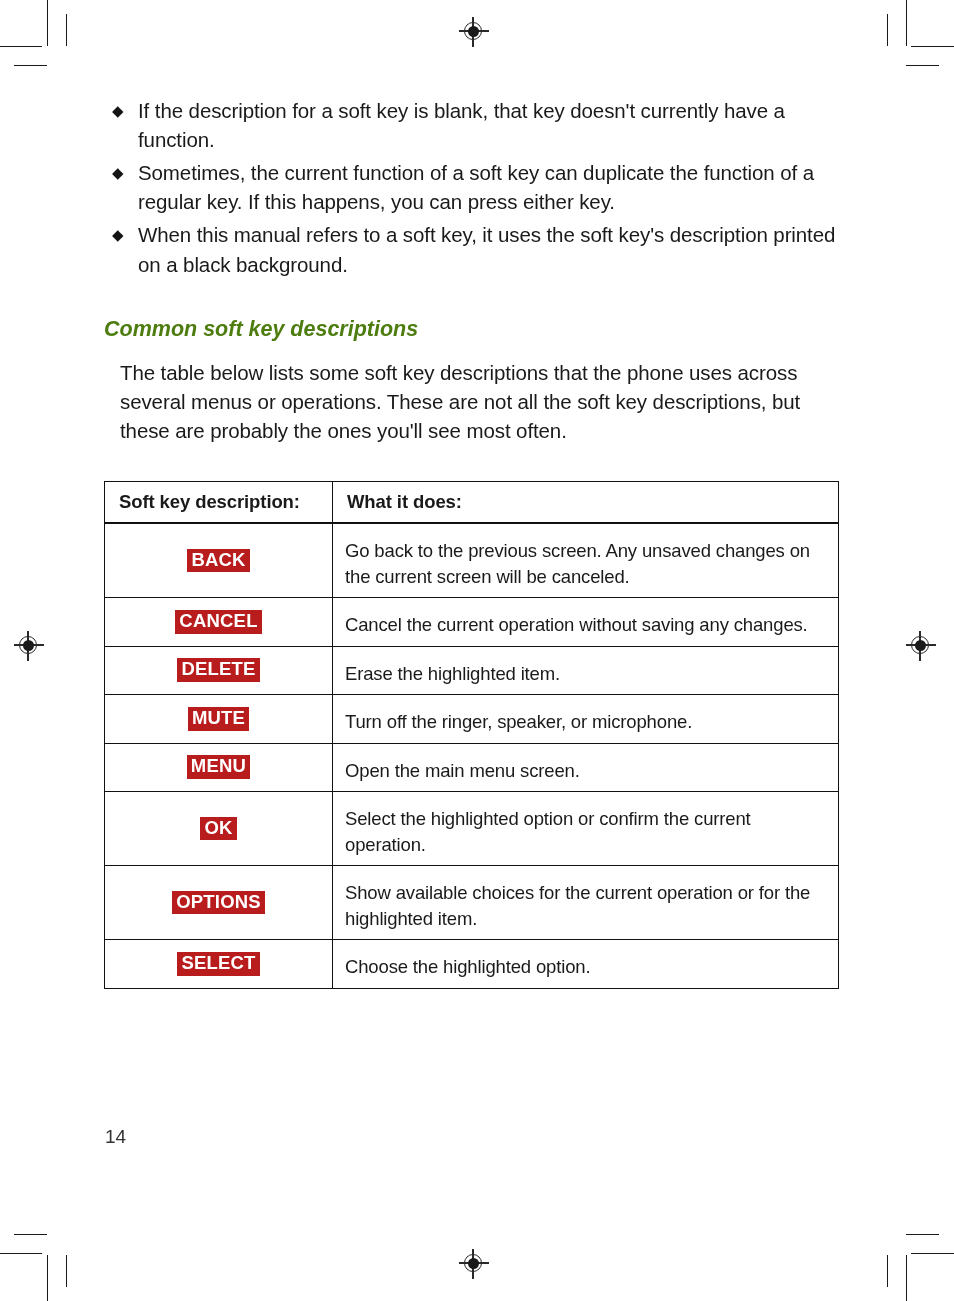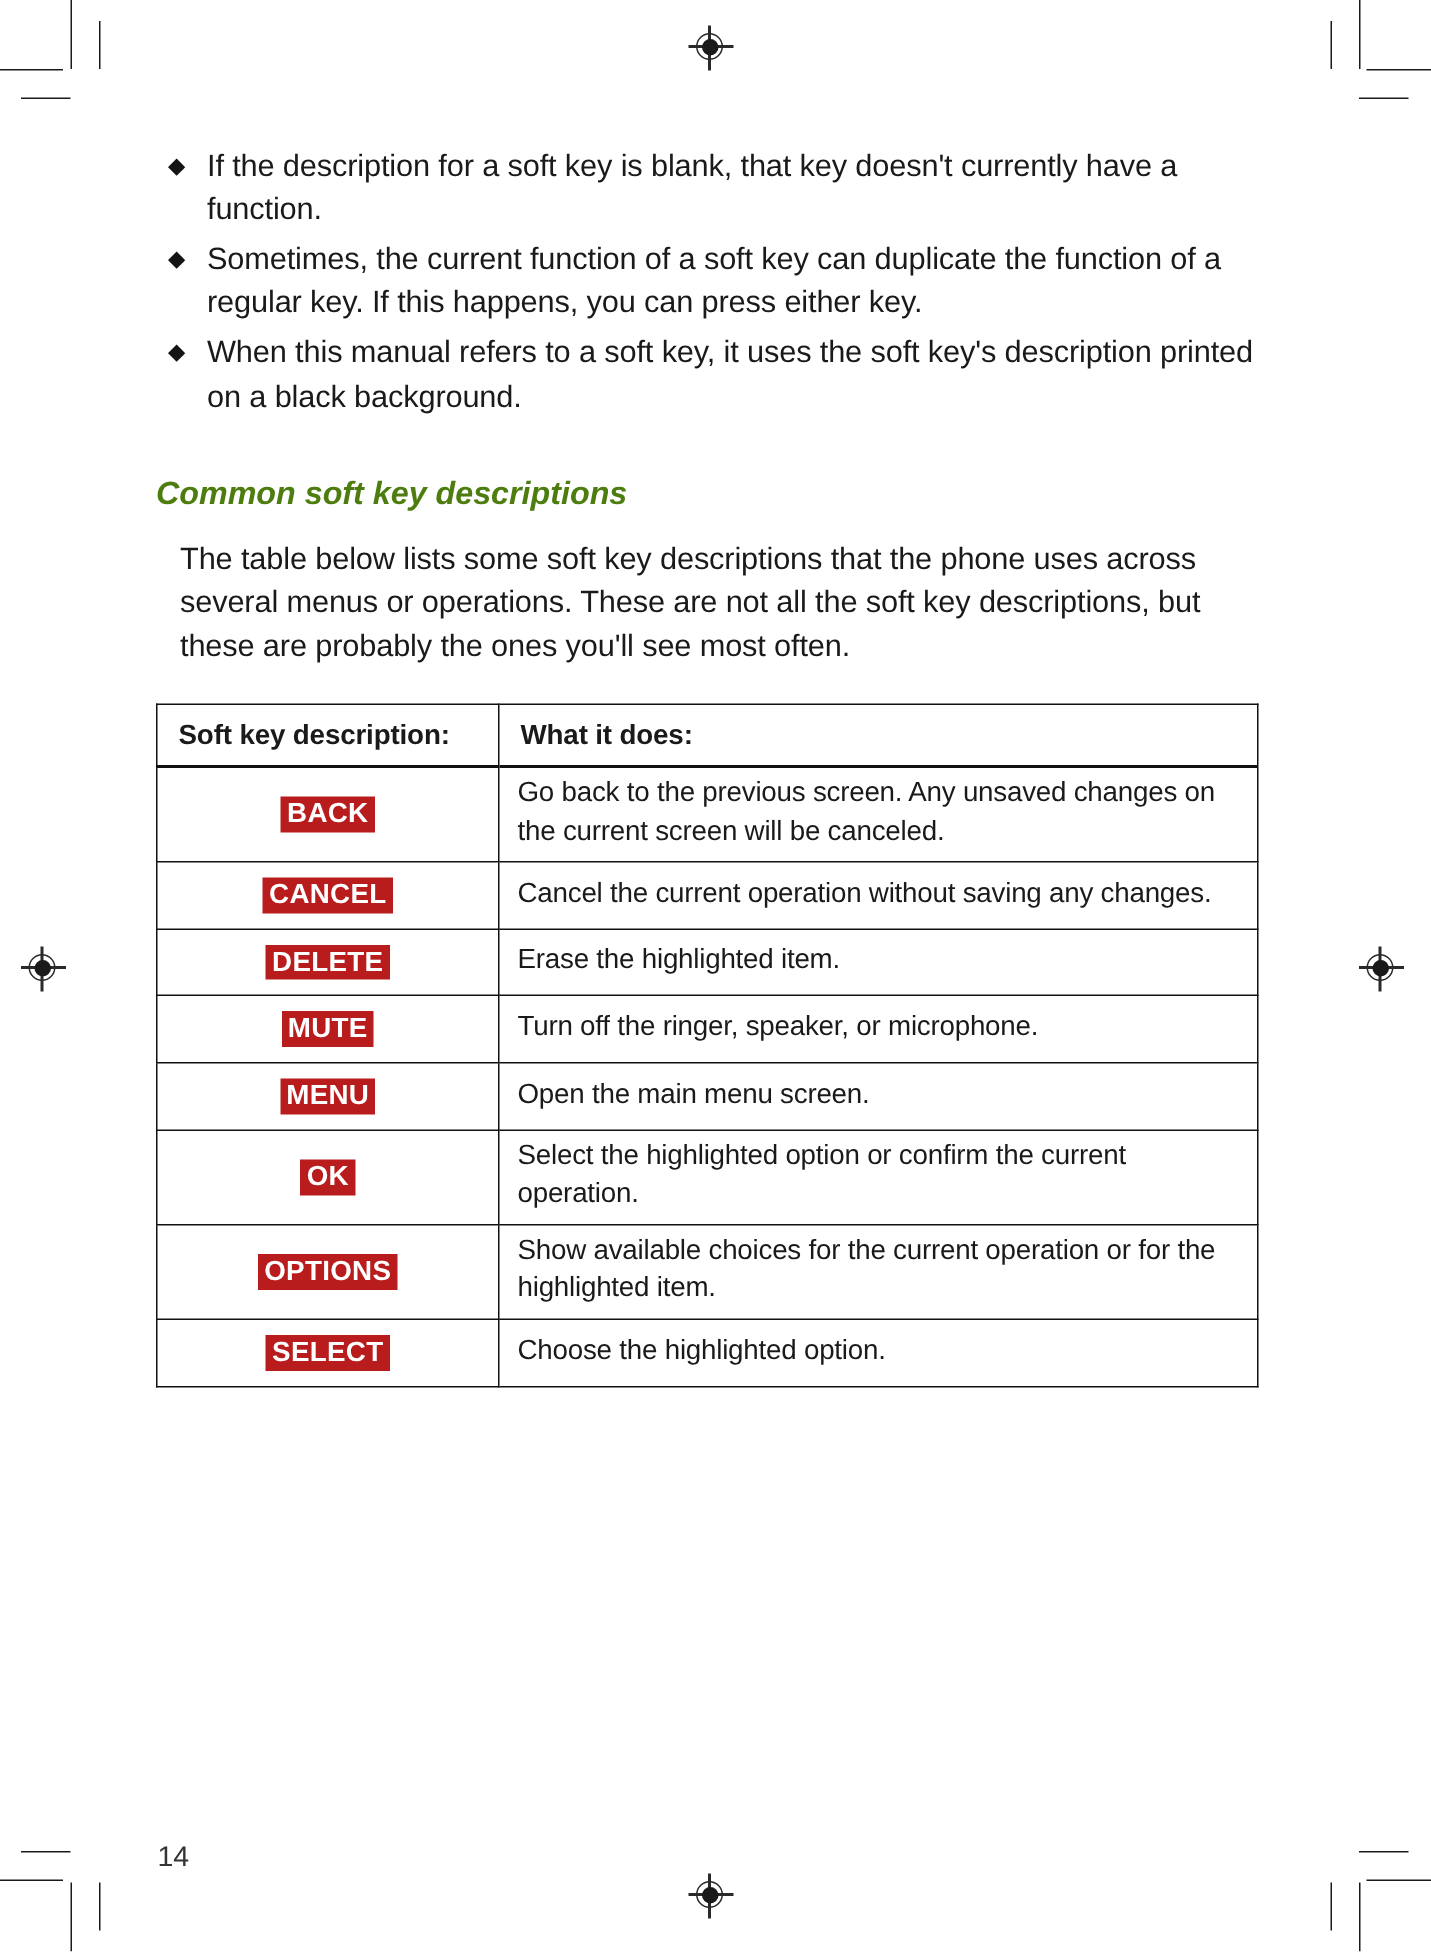--- a/index.html
+++ b/index.html
@@ -102,21 +102,21 @@
 
   p.intro {
     font-size: 20.5px;
     line-height: 1.42;
     margin: 16px;
     letter-spacing: -0.1px;
   }
 
   
   table.softkeys {
-    margin-top: 24px;
+    margin-top: 36px;
     border-collapse: collapse;
     width: 734px;
     table-layout: fixed;
   }
   table.softkeys col.c1 { width: 228px; }
   table.softkeys col.c2 { width: 506px; }
 
   table.softkeys th,
   table.softkeys td {
     border: 1.6px solid #111;
@@ -129,42 +129,42 @@
     font-size: 18.5px;
     font-weight: bold;
     padding: 9px 0 9px 14px;
     letter-spacing: -0.1px;
   }
   table.softkeys tbody td.keycell {
     text-align: center;
     padding: 10px 6px;
   }
   table.softkeys tbody td.desccell {
-    padding: 3px 10px 8px 12px;
+    padding: 14px 10px 8px 12px;
     font-size: 18.5px;
     line-height: 1.38;
     letter-spacing: -0.15px;
   }
 
   .keybadge {
     display: inline-block;
     background: #b91c1c;
     color: #ffffff;
     font-weight: bold;
     font-size: 18.5px;
     line-height: 1.12;
     padding: 1px 4px 2px 4px;
     letter-spacing: 0.2px;
     white-space: nowrap;
   }
 
   .page-number {
     position: absolute;
     left: 105px;
-    top: 1228px;
+    top: 1126px;
     font-size: 19px;
     color: #333;
   }
 </style>
 </head>
 <body>
 
 <div class="crop v" style="left:47px;  top:0px;   height:46px;"></div>
 <div class="crop v" style="left:66px;  top:14px;  height:32px;"></div>
 <div class="crop h" style="left:0px;   top:46px;  width:42px;"></div>

